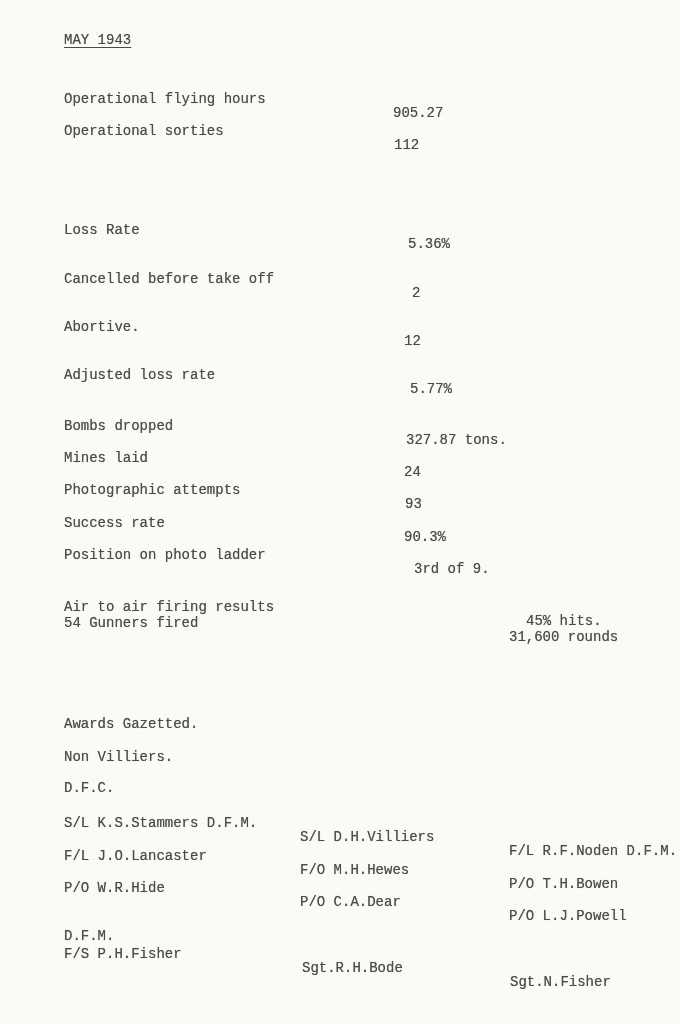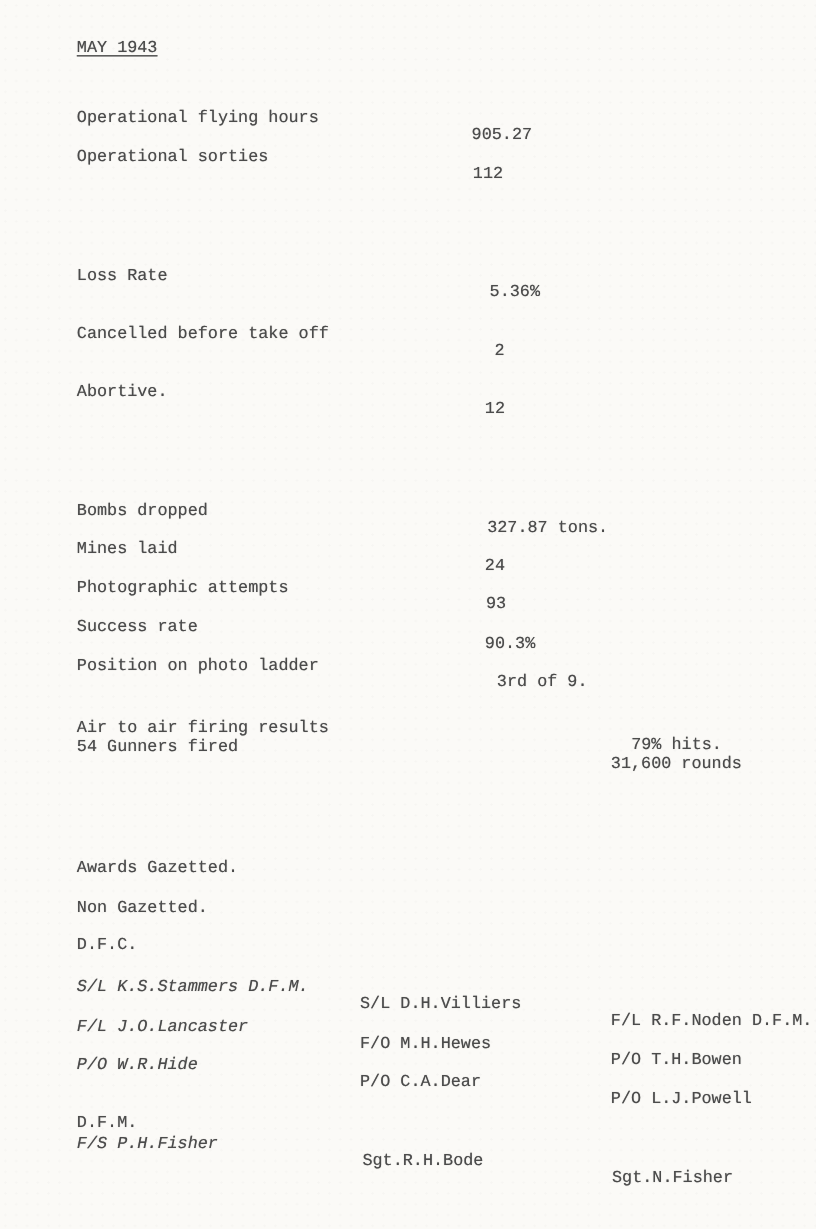--- a/index.html
+++ b/index.html
@@ -44,21 +44,21 @@
   }
   .heading {
     text-decoration: underline;
     text-underline-offset: 3px;
     text-decoration-thickness: 1px;
   }
   .name {
     position: absolute;
     white-space: pre;
   }
-  .c1 { left: 32px; font-style: italic; }
+  .c1 { left: 32px; }
   .c2 { left: 268px; }
   .c3 { left: 477px; }
 </style>
 </head>
 <body>
 
 <div class="page">
 
   <div class="line" style="top:19px">
     <span class="lbl heading">MAY 1943</span>
@@ -78,20 +78,24 @@
     <span class="val" style="left:376px">5.36%</span>
   </div>
   <div class="line" style="top:258px">
     <span class="lbl">Cancelled before take off</span>
     <span class="val" style="left:380px">2</span>
   </div>
   <div class="line" style="top:306px">
     <span class="lbl">Abortive.</span>
     <span class="val" style="left:372px">12</span>
   </div>
+  <div class="line" style="top:354px">
+    <span class="lbl">Adjusted loss rate</span>
+    <span class="val" style="left:378px">5.77%</span>
+  </div>
   <div class="line" style="top:405px">
     <span class="lbl">Bombs dropped</span>
     <span class="val" style="left:374px">327.87 tons.</span>
   </div>
   <div class="line" style="top:437px">
     <span class="lbl">Mines laid</span>
     <span class="val" style="left:372px">24</span>
   </div>
   <div class="line" style="top:469px">
     <span class="lbl">Photographic attempts</span>
@@ -101,33 +105,33 @@
     <span class="lbl">Success rate</span>
     <span class="val" style="left:372px">90.3%</span>
   </div>
   <div class="line" style="top:534px">
     <span class="lbl">Position on photo ladder</span>
     <span class="val" style="left:382px">3rd of 9.</span>
   </div>
 
   <div class="line" style="top:586px">
     <span class="lbl">Air to air firing results</span>
-    <span class="val" style="left:494px">79% hits.</span>
+    <span class="val" style="left:494px">45% hits.</span>
   </div>
   <div class="line" style="top:602px">
     <span class="lbl">54 Gunners fired</span>
     <span class="val" style="left:477px">31,600 rounds</span>
   </div>
 
 
   <div class="line" style="top:703px">
     <span class="lbl">Awards Gazetted.</span>
   </div>
   <div class="line" style="top:736px">
-    <span class="lbl">Non Gazetted.</span>
+    <span class="lbl">Non Villiers.</span>
   </div>
 
   <div class="line" style="top:767px">
     <span class="lbl">D.F.C.</span>
   </div>
   <div class="line" style="top:802px">
     <span class="name c1">S/L K.S.Stammers D.F.M.</span>
     <span class="name c2">S/L D.H.Villiers</span>
     <span class="name c3">F/L R.F.Noden D.F.M.</span>
   </div>

